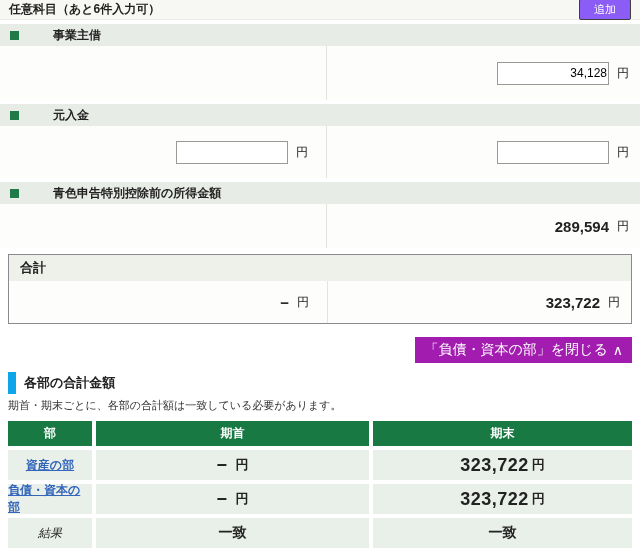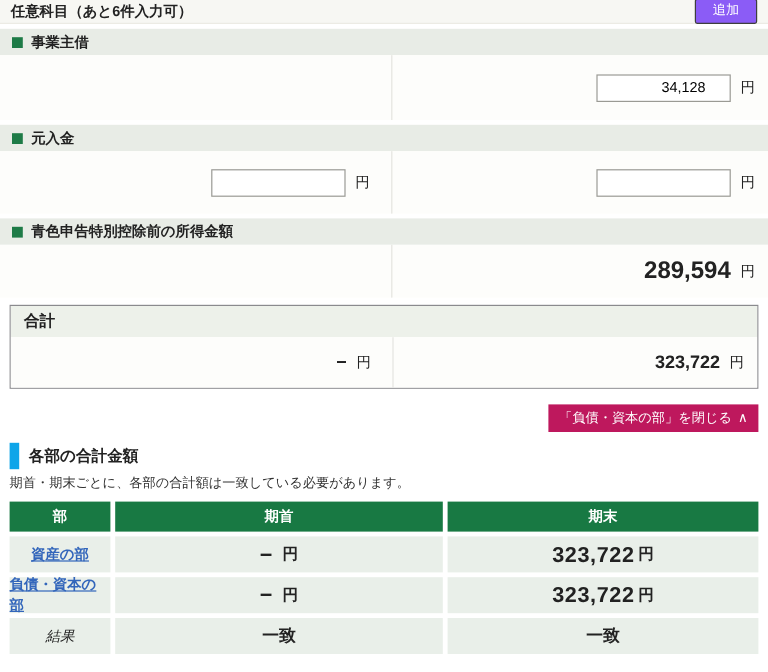--- a/index.html
+++ b/index.html
@@ -9,47 +9,47 @@
   
   .top-bar { height:20px; background:#f7f7f3; border-bottom:1px solid #ecebe4;
     display:flex; align-items:center; justify-content:space-between; padding:0 9px; }
   .top-title { font-size:12px; font-weight:bold; color:#222; }
   .btn-dark { background:#8b5cf6; color:#fff; font-size:11px; border:1px solid #3e3e3e;
     border-radius:2px; padding:3px 14px; cursor:pointer; line-height:1.2; }
 
   
   .sec { margin-top:4px; }
   .sec-header { background:#e8ece6; height:22px; display:flex; align-items:center;
-    padding:0 10px; }
+    padding:0 10px;gap:27px; }
   .bullet { width:9px; height:9px; background:#1e7b47; display:inline-block; }
   .sec-label { font-size:12px; font-weight:bold; margin-left:7px; }
   .sec-body { display:flex; background:#fdfdfb; }
   .cell { display:flex; align-items:center; justify-content:flex-end; }
   .cell-left { width:327px; border-right:1px solid #e4e4df; padding-right:18px; }
   .cell-right { flex:1; padding-right:11px; }
   .h54 .cell { height:54px; }
   .h52 .cell { height:52px; }
   .h44 .cell { height:44px; }
   input.amount { width:112px; height:23px; border:1px solid #9a9a94; background:#fff;
-    text-align:right; font-size:12px; padding:0 20px;
+    text-align:right; font-size:12px; padding:0 1px;
     font-family:"Liberation Sans","DejaVu Sans",sans-serif; }
   .unit { font-size:12px; margin-left:8px; }
-  .static-val { font-size:20px; font-weight:bold; }
+  .static-val { font-size:15px; font-weight:bold; }
 
   
   .total-box { margin:6px 8px 13px; border:1px solid #8a8a8e; }
   .total-header { background:#edf1ea; padding:4px 11px; font-size:13px; font-weight:bold; }
   .total-body { display:flex; background:#fdfdfb; }
   .total-body .cell { height:42px; }
   .total-body .cell-left { width:319px; }
   .total-val { font-size:15px; font-weight:bold; }
 
   
   .collapse-row { display:flex; justify-content:flex-end; margin:5px 8px 0; }
-  .collapse-btn { background:#be185d; color:#fff; font-size:11px; border:none;
+  .collapse-btn { background:#a21caf; color:#fff; font-size:14px; border:none;
     padding:4px 9px; cursor:pointer; display:flex; align-items:center; gap:5px; }
 
   
   .sum-heading { margin:9px 8px 0; border-left:8px solid #0ea5e9; padding:2px 0 2px 8px;
     font-size:13px; font-weight:bold; }
   .sum-desc { margin:4px 8px 0; font-size:11px; color:#333; }
 
   
   .sum-table { margin:8px 8px 0; display:grid; grid-template-columns:84px 273px 1fr;
     gap:4px; }

